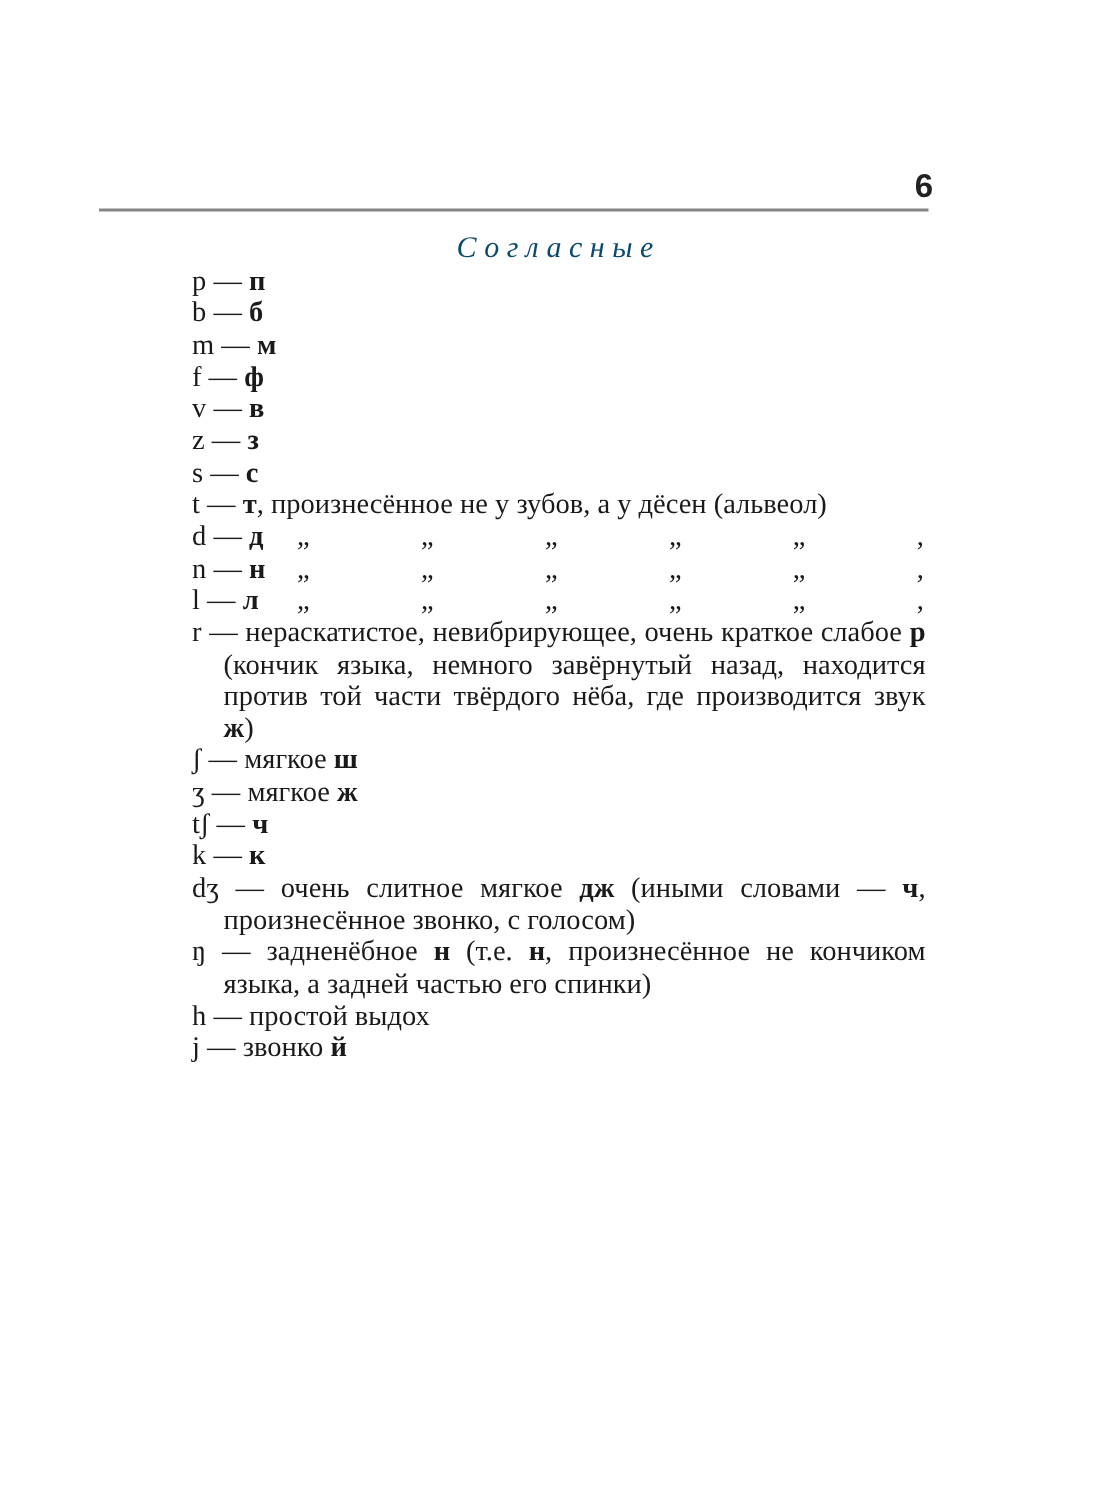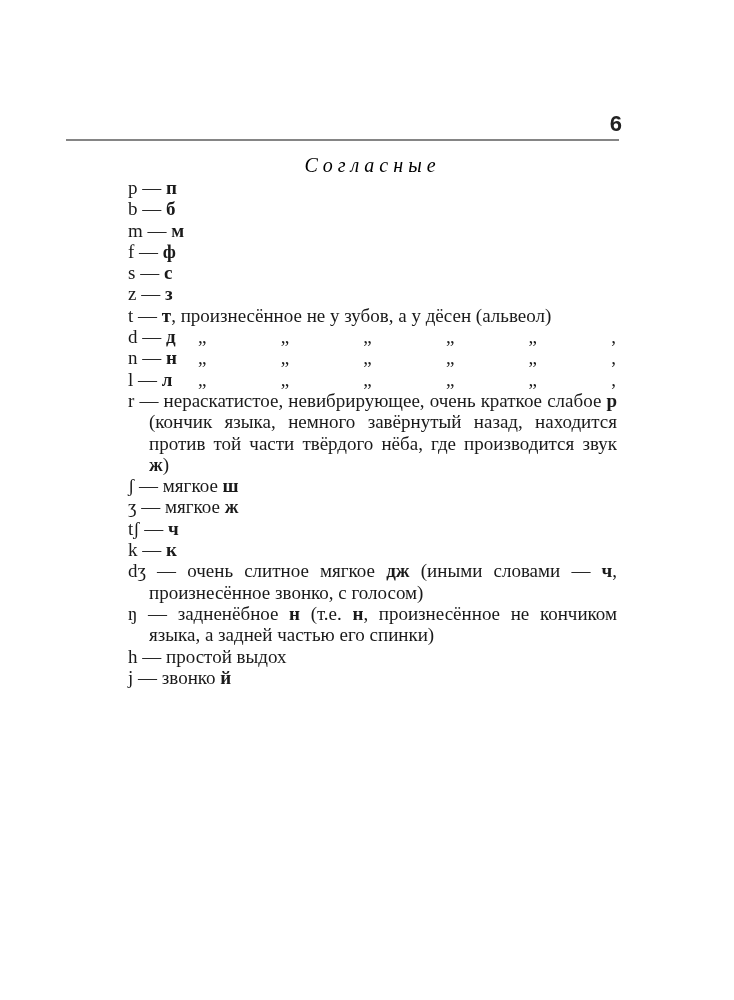--- a/index.html
+++ b/index.html
@@ -2,43 +2,44 @@
 <html><head>
 <meta charset="utf-8">
 <style>
   html, body { margin: 0; padding: 0; background: #ffffff; }
   body { width: 734px; height: 1000px; position: relative; overflow: hidden;
          font-family: "Liberation Serif", "DejaVu Serif", serif; color: #1a1a1a; }
   .page-number { position: absolute; top: 111px; left: 598px; width: 24px; text-align: right;
          font-family: "Liberation Sans", "DejaVu Sans", sans-serif; font-weight: bold; font-size: 22px; color: #222; }
   .rule { position: absolute; top: 139px; left: 66px; width: 553px; height: 2px; background: #858585; }
   .heading { position: absolute; top: 154px; left: 128px; width: 489px; text-align: center;
-         font-style: italic; font-size: 20px; letter-spacing: 5px; color: #000000; }
+         font-style: italic; font-size: 20px; letter-spacing: 5px; color: #0c4a6e; }
   .content { position: absolute; top: 177px; left: 128px; width: 489px;
          font-size: 19px; line-height: 21.3px; }
   .entry { padding-left: 21px; text-indent: -21px; text-align: justify; }
   .entry b { font-weight: bold; }
   .ditto-row { display: flex; justify-content: center; }
   .ditto-row .head { width: 70px; flex: none; }
   .ditto-row .marks { flex: 1; display: flex; justify-content: space-between; padding-right: 1px; }
 </style>
 </head>
 <body>
 
 <div class="page-number">6</div>
 <div class="rule"></div>
 <div class="heading">Согласные</div>
 
 <div class="content">
   <div class="entry"><span>p</span><span> — </span><b>п</b><span></span></div>
   <div class="entry"><span>b</span><span> — </span><b>б</b><span></span></div>
   <div class="entry"><span>m</span><span> — </span><b>м</b><span></span></div>
   <div class="entry"><span>f</span><span> — </span><b>ф</b><span></span></div>
+  <div class="entry"><span>v</span><span> — </span><b>в</b><span></span></div>
+  <div class="entry"><span>z</span><span> — </span><b>з</b><span></span></div>
   <div class="entry"><span>s</span><span> — </span><b>с</b><span></span></div>
-  <div class="entry"><span>z</span><span> — </span><b>з</b><span></span></div>
   <div class="entry"><span>t</span><span> — </span><b>т</b><span>, произнесённое не у зубов, а у дёсен (альвеол)</span></div>
 
   <div class="ditto-row">
     <span class="head"><span>d</span><span> — </span><b>д</b></span>
     <span class="marks">
         <span>„</span>
         <span>„</span>
         <span>„</span>
         <span>„</span>
         <span>„</span>

